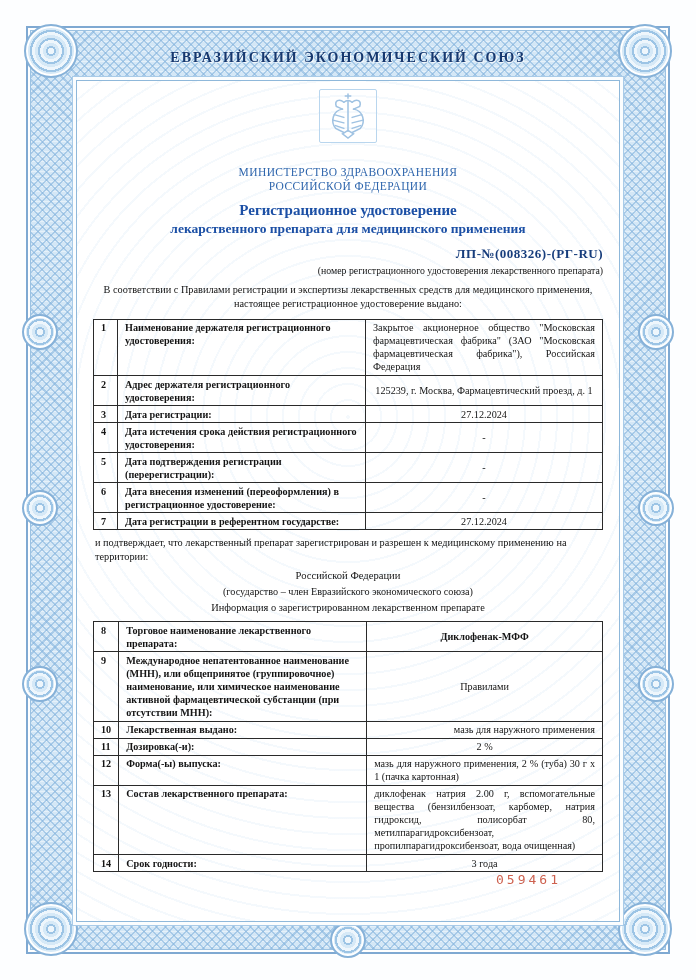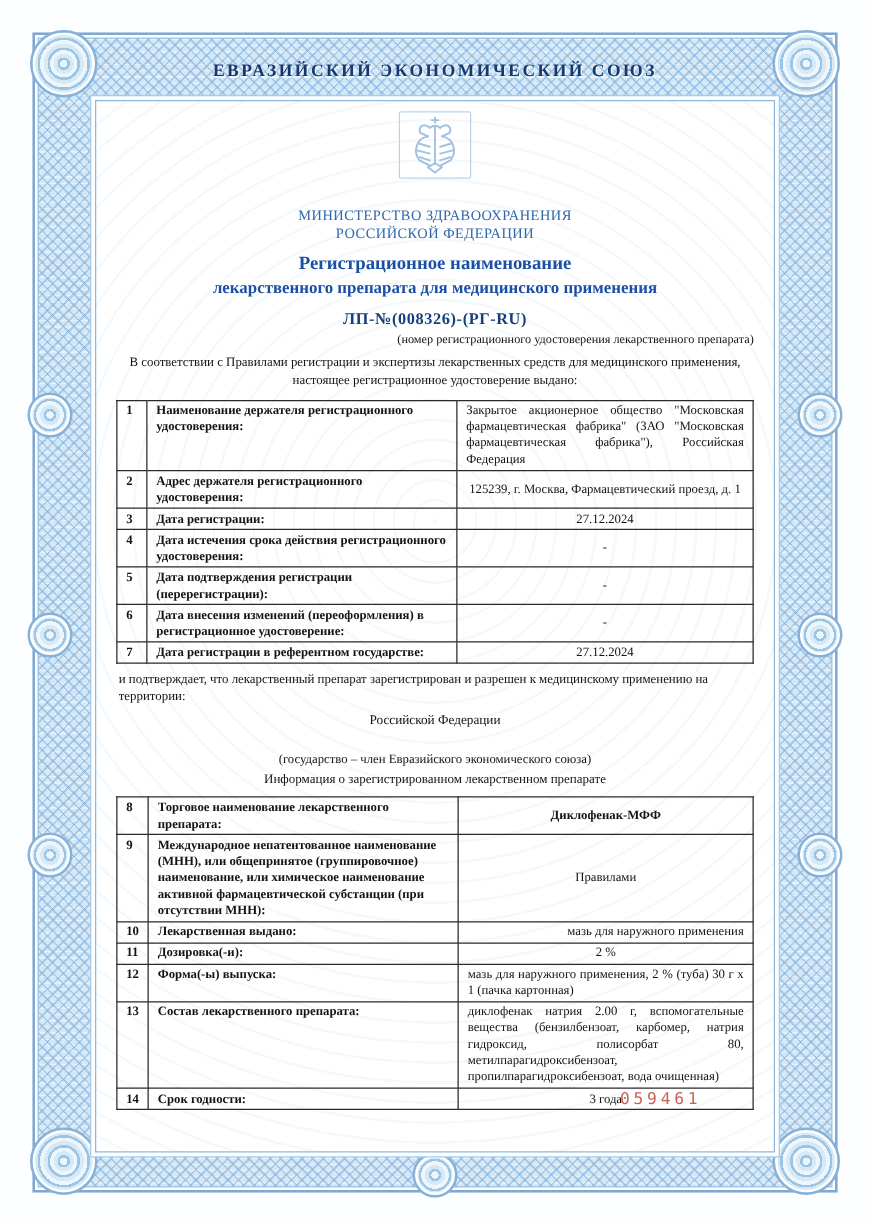--- a/index.html
+++ b/index.html
@@ -79,21 +79,21 @@
   }
   .doc-title{
     text-align:center;
     color:#1b4fa5;
     font-weight:bold;
     margin-top:7px;
   }
   .doc-title .l1{font-size:15px;line-height:1.25;}
   .doc-title .l2{font-size:13.5px;line-height:1.3;}
   .reg-number{
-    text-align:center;
+    text-align:right;
     font-weight:bold;
     color:#173d7c;
     font-size:13px;
     letter-spacing:.5px;
     margin-top:9px;
   }
   .reg-caption{
     text-align:right;
     font-size:9.8px;
     margin-top:3px;
@@ -123,21 +123,21 @@
   .v-right{text-align:right;}
   .v-justify{text-align:justify;margin-left:28px;}
   .v-bold{font-weight:bold;}
   .confirm{
     font-size:10.3px;
     line-height:1.35;
     margin:6px 2px 0;
     text-align:left;
   }
   .territory{text-align:center;font-size:10.6px;margin-top:6px;}
-  .territory-caption{text-align:center;font-size:10.2px;margin-top:20px;}
+  .territory-caption{text-align:center;font-size:10.2px;margin-top:5px;}
   .info-title{text-align:center;font-size:10.4px;margin-top:5px;}
   .stamp{
     position:absolute;
     right:58px;bottom:34px;
     font-family:"DejaVu Sans Mono","Liberation Mono",monospace;
     font-size:13px;
     letter-spacing:3px;
     color:#c8503c;
     opacity:.9;
   }
@@ -181,21 +181,21 @@
           </svg>
         </span>
       </div>
 
       <div class="ministry">
         <div>МИНИСТЕРСТВО ЗДРАВООХРАНЕНИЯ</div>
         <div>РОССИЙСКОЙ ФЕДЕРАЦИИ</div>
       </div>
 
       <div class="doc-title">
-        <div class="l1">Регистрационное наименование</div>
+        <div class="l1">Регистрационное удостоверение</div>
         <div class="l2">лекарственного препарата для медицинского применения</div>
       </div>
 
       <div class="reg-number">ЛП-№(008326)-(РГ-RU)</div>
       <div class="reg-caption">(номер регистрационного удостоверения лекарственного препарата)</div>
 
       <p class="intro">В соответствии с Правилами регистрации и экспертизы лекарственных средств для медицинского применения, настоящее регистрационное удостоверение выдано:</p>
 
       <table class="cert-table">
         <tbody>

